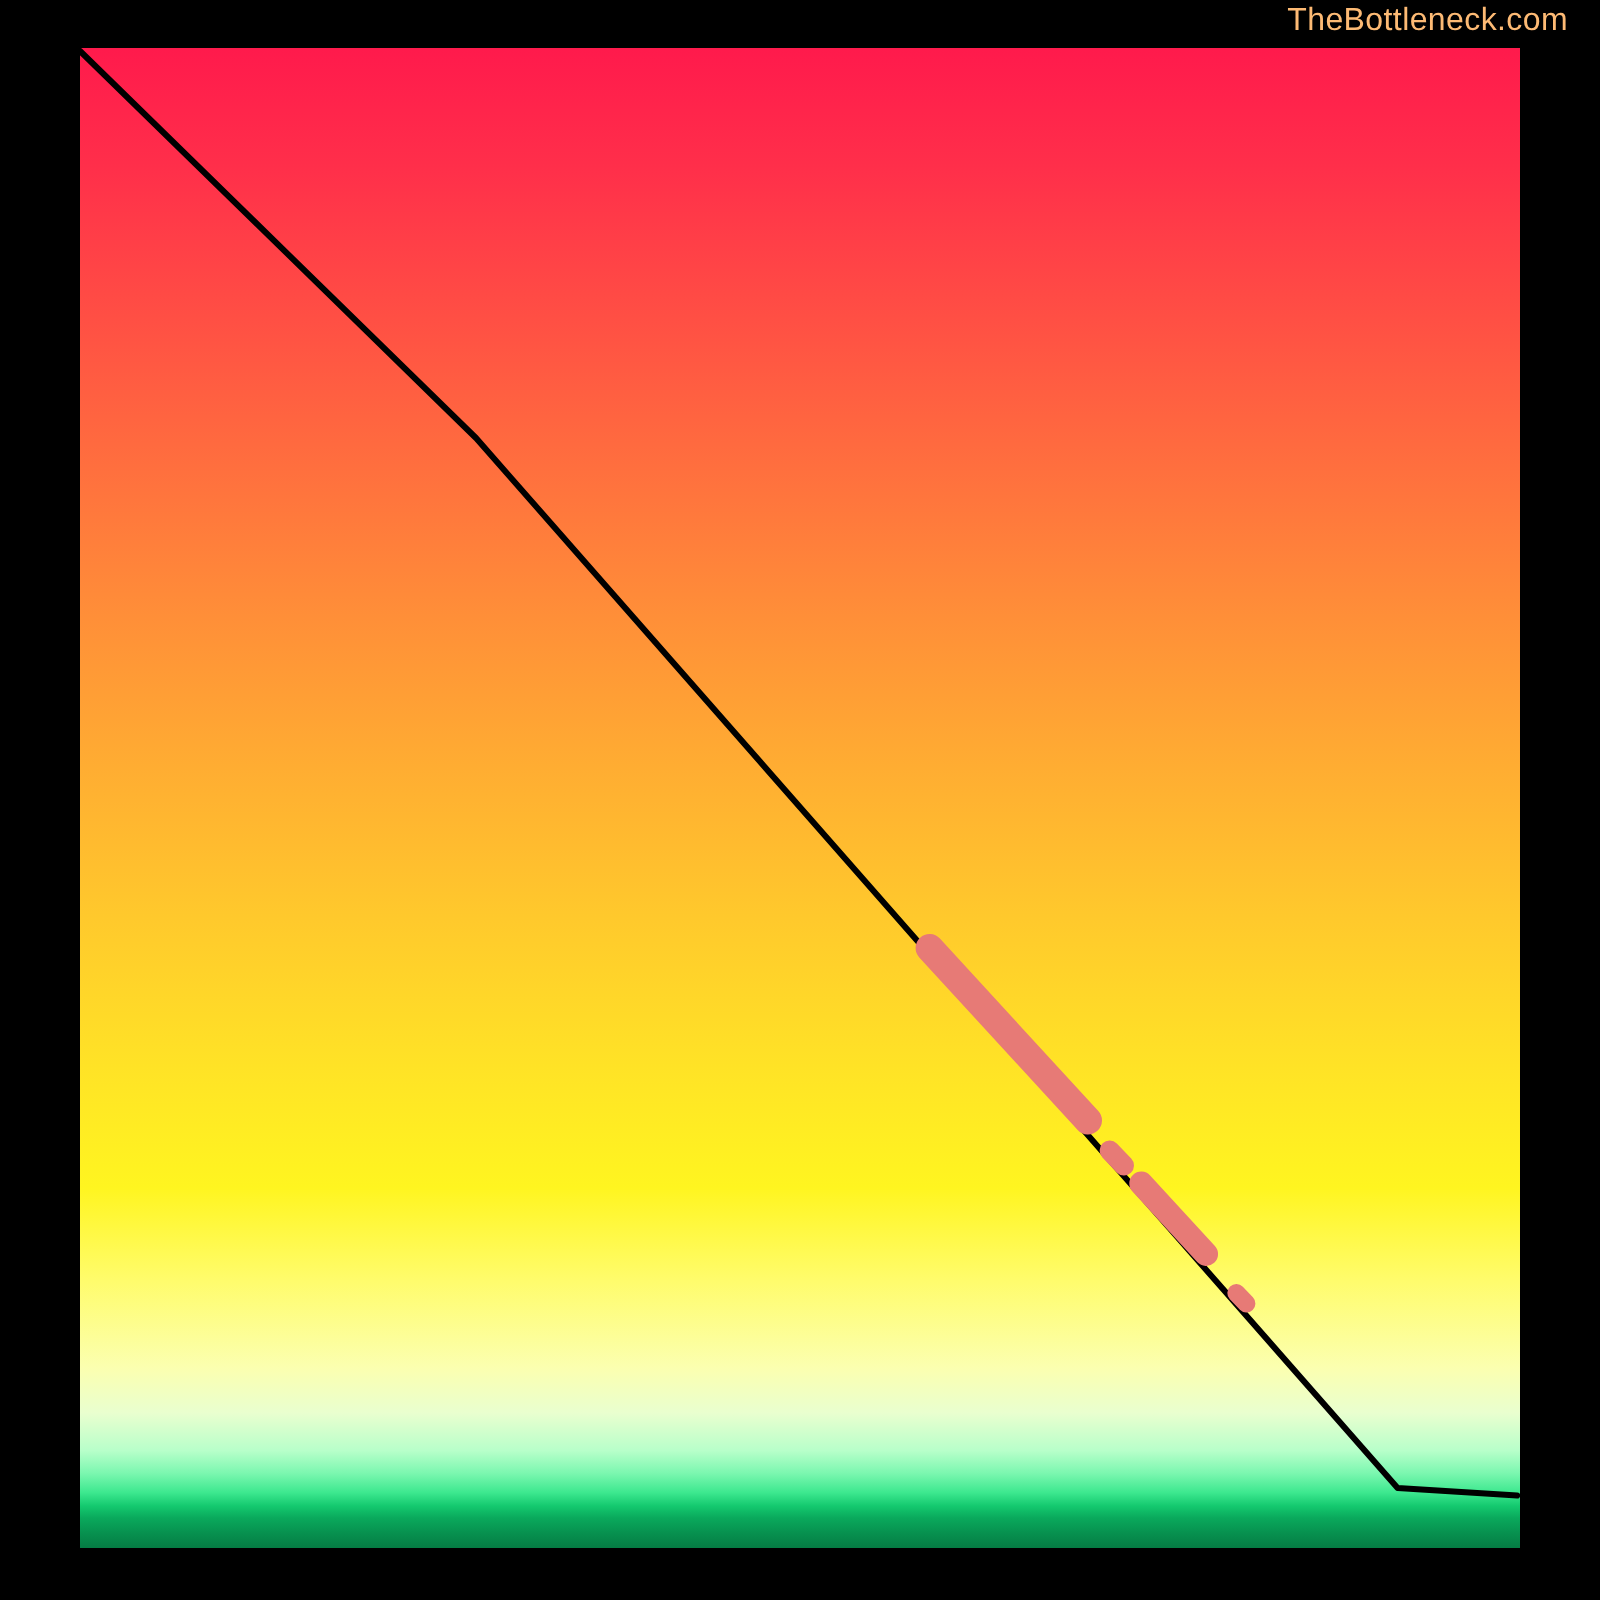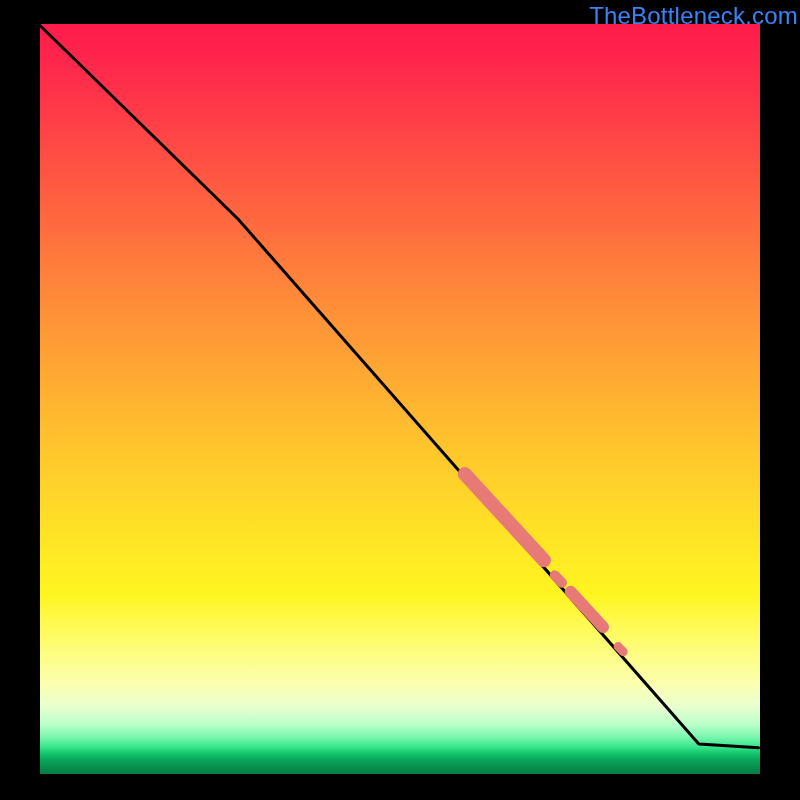--- a/index.html
+++ b/index.html
@@ -44,23 +44,23 @@
       #3de88f 96.3%,
       #14c96f 97.2%,
       #0aa95c 98%,
       #07914f 99%,
       #057c44 100%
     );
   }
   .watermark {
     position: absolute;
     top: 2px;
-    right: 2px;
-    color: #3b82f6;
-    font-size: 24px;
+    right: 16px;
+    color: #fdba74;
+    font-size: 16px;
     font-weight: 400;
     letter-spacing: 0.2px;
     user-select: none;
   }
   svg.overlay {
     position: absolute;
     left: 0;
     top: 0;
     width: 800px;
     height: 800px;

